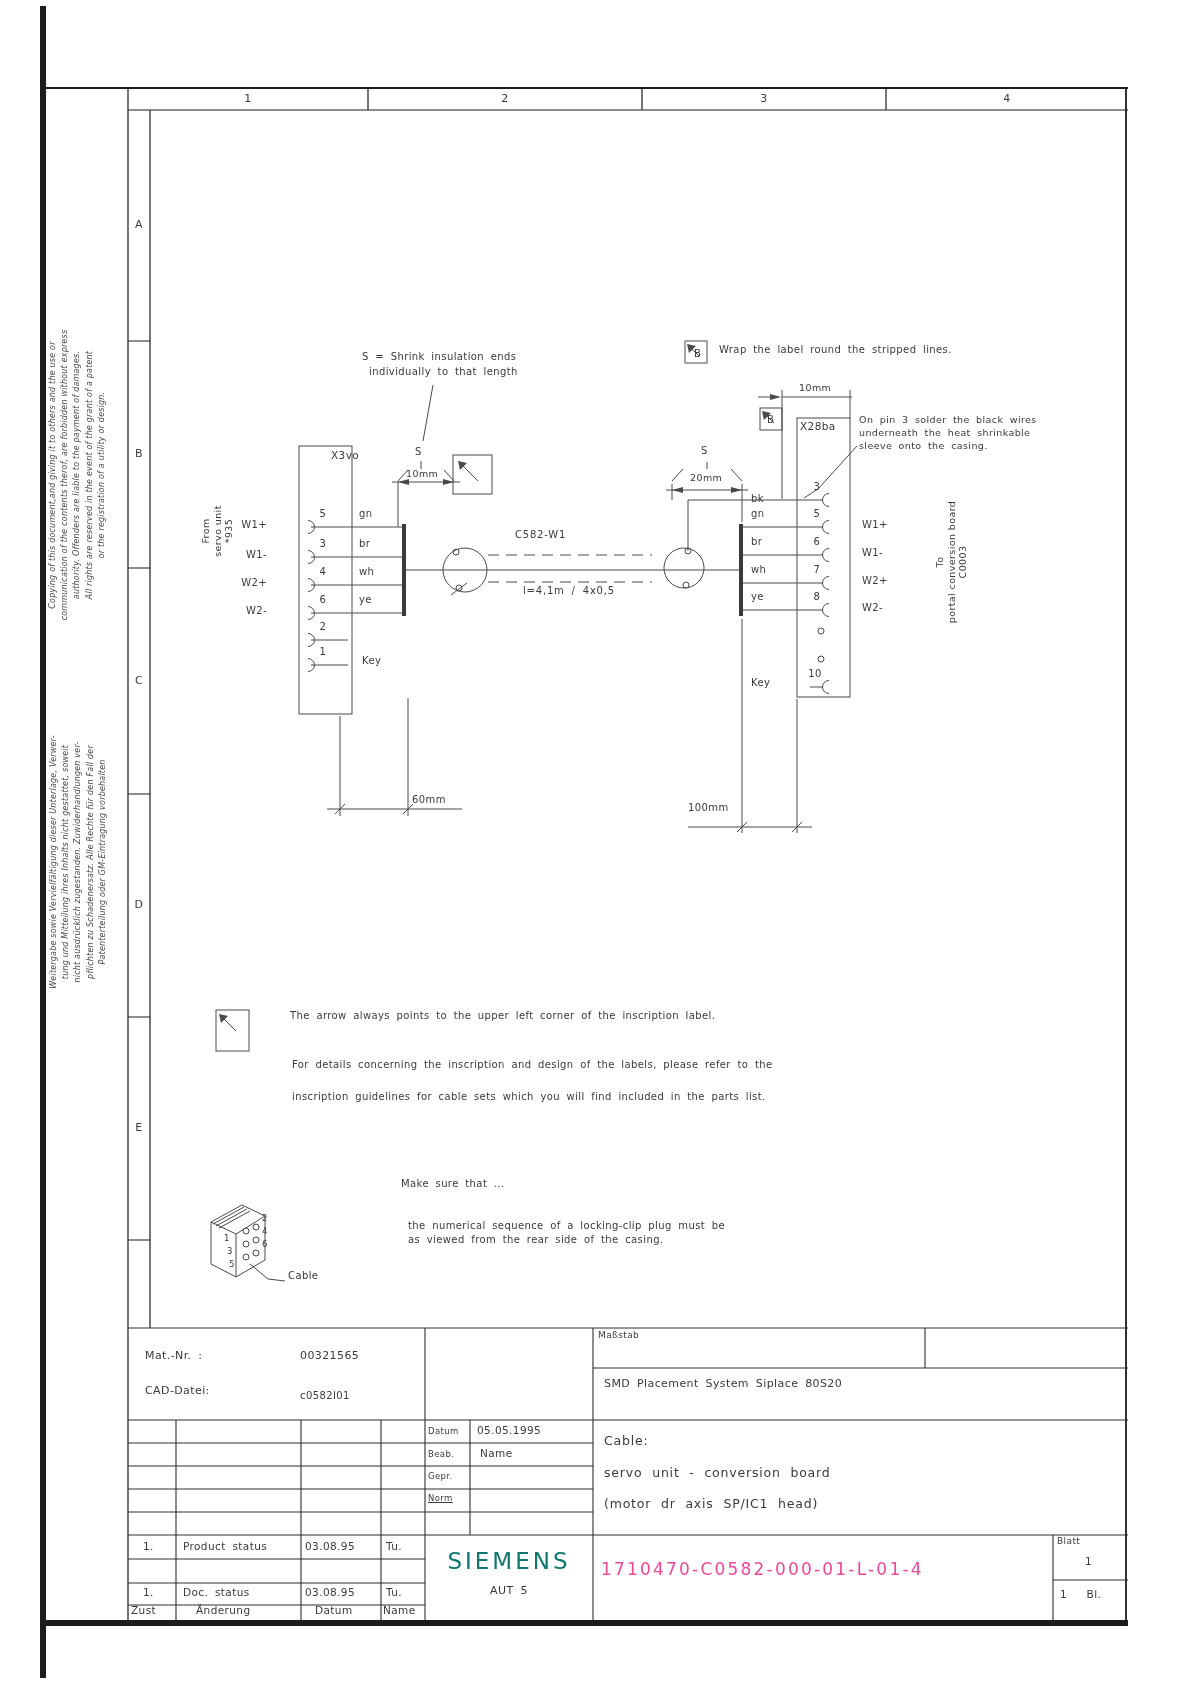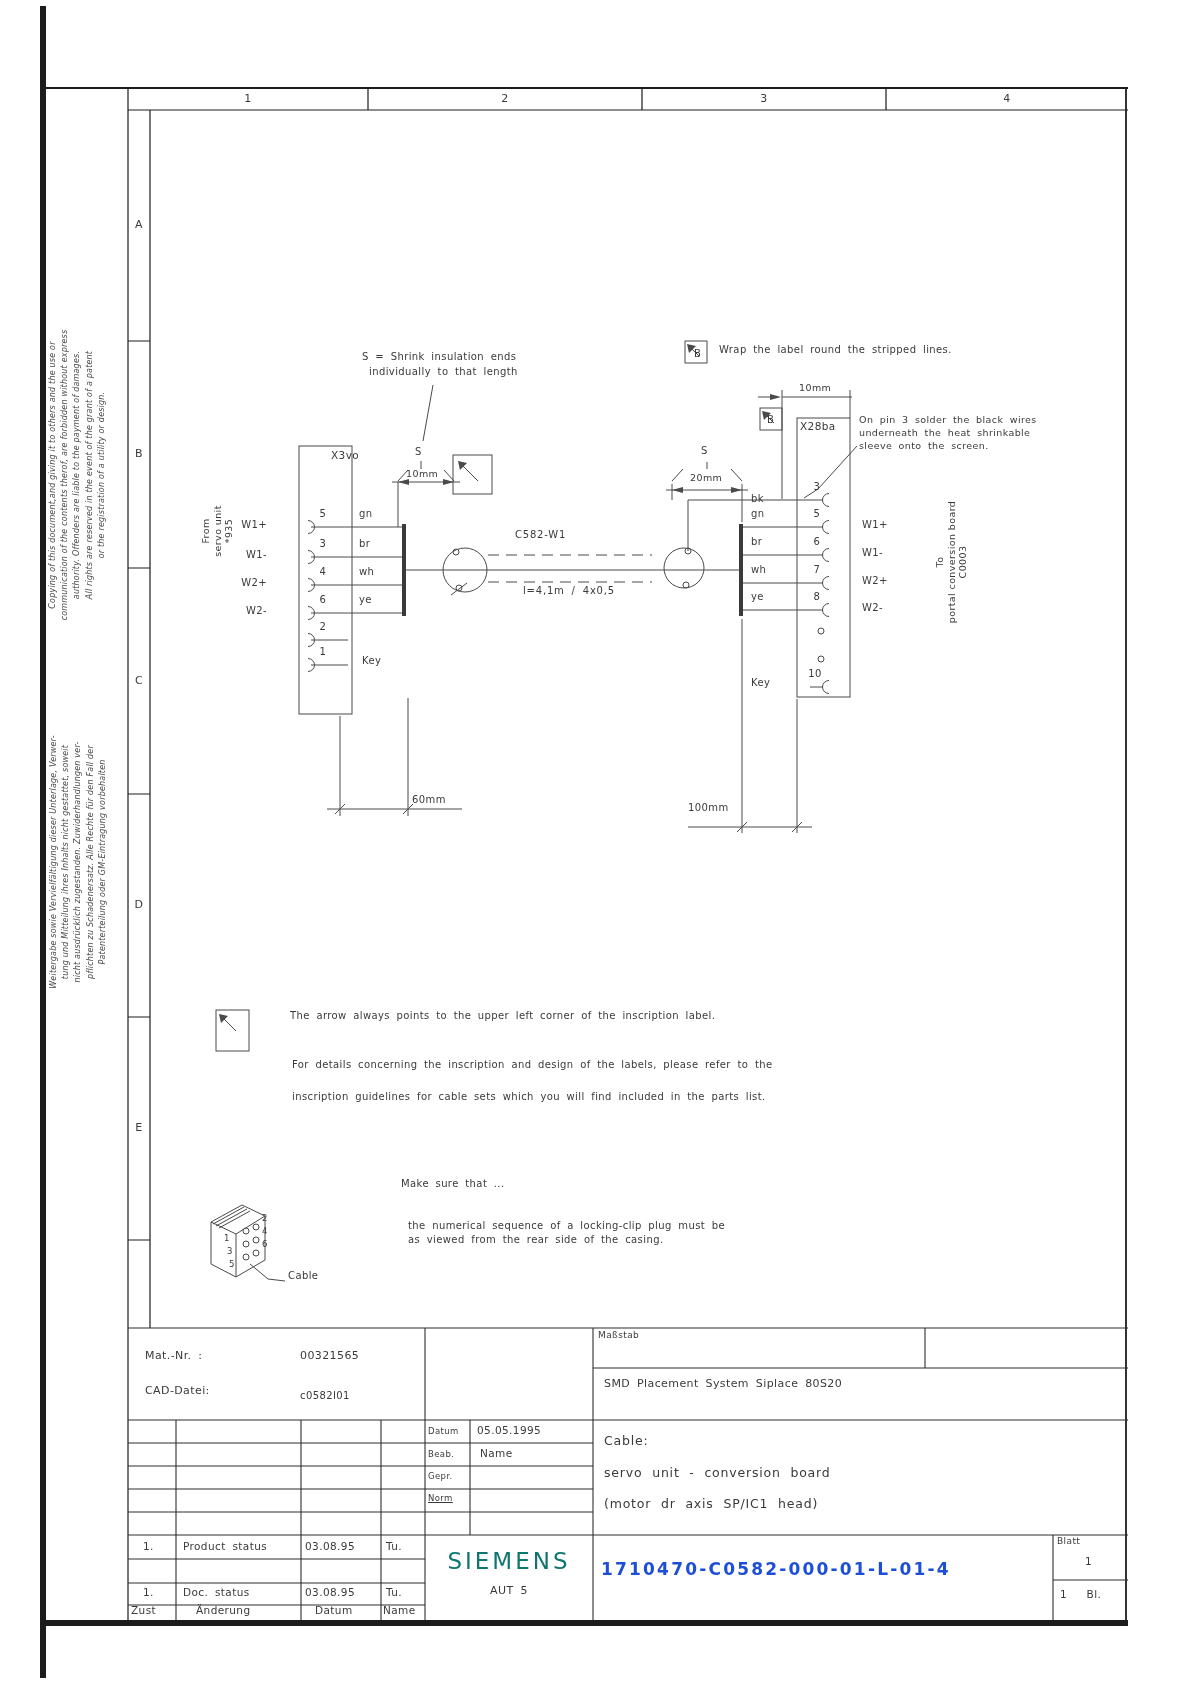--- a/index.html
+++ b/index.html
@@ -7,21 +7,21 @@
         font-family:"DejaVu Sans",sans-serif;color:#3a3a3a;}
   .geom{position:absolute;left:0;top:0;}
   .t{position:absolute;white-space:pre;font-size:10px;line-height:1.05;letter-spacing:.4px;word-spacing:3px;}
   .t8{font-size:8.5px;} .t9{font-size:9px;} .t95{font-size:9.5px;}
   .t105{font-size:10.5px;} .t11{font-size:11px;} .t12{font-size:12.5px;word-spacing:5px;letter-spacing:.8px;}
   .ctr{text-align:center;} .rt{text-align:right;}
   .vblock{position:absolute;transform:translate(-50%,-50%) rotate(-90deg);text-align:center;white-space:nowrap;}
   .legal{font-style:italic;font-size:8px;line-height:12.2px;letter-spacing:.2px;color:#4a4a4a;}
   .vsm{font-size:9.5px;line-height:11.5px;letter-spacing:.4px;}
   .siemens{font-size:23px;letter-spacing:3px;color:#0f766e;}
-  .docnum{font-size:17px;letter-spacing:2.2px;color:#1d4ed8;font-weight:bold;}
+  .docnum{font-size:17px;letter-spacing:2.2px;color:#ec4899;}
   .ws5{word-spacing:6px;}
 </style>
 </head>
 <body>
 
 <div class="page">
 
   <svg class="geom" width="1188" height="1684" viewBox="0 0 1188 1684">
 
     <g stroke="#1c1c1c" fill="none" stroke-width="1.2">
@@ -164,21 +164,21 @@
     <div>pflichten zu Schadenersatz. Alle Rechte für den Fall der</div>
     <div>Patenterteilung oder GM-Eintragung vorbehalten</div>
   </div>
 
   <span class="t" style="left:362px;top:352px;">S = Shrink insulation ends</span>
   <span class="t" style="left:369px;top:367px;">individually to that length</span>
   <span class="t" style="left:719px;top:336px;margin-top:9px;">Wrap the label round the stripped lines.</span>
   <span class="t" style="left:694px;top:349px;">B</span>
   <span class="t t95" style="left:859px;top:415px;">On pin 3 solder the black wires</span>
   <span class="t t95" style="left:859px;top:428px;">underneath the heat shrinkable</span>
-  <span class="t t95" style="left:859px;top:441px;">sleeve onto the screen.</span>
+  <span class="t t95" style="left:859px;top:441px;">sleeve onto the casing.</span>
 
   <div class="vblock vsm" style="left:217px;top:531px;">
     <div>From</div>
     <div>servo unit</div>
     <div>*935</div>
   </div>
   <span class="t t105" style="left:303px;top:450px;margin-left:28px;">X3vo</span>
   <span class="t rt" style="left:237px;top:520px;width:30px;">W1+</span>
   <span class="t rt" style="left:237px;top:550px;width:30px;">W1-</span>
   <span class="t rt" style="left:237px;top:578px;width:30px;">W2+</span>

